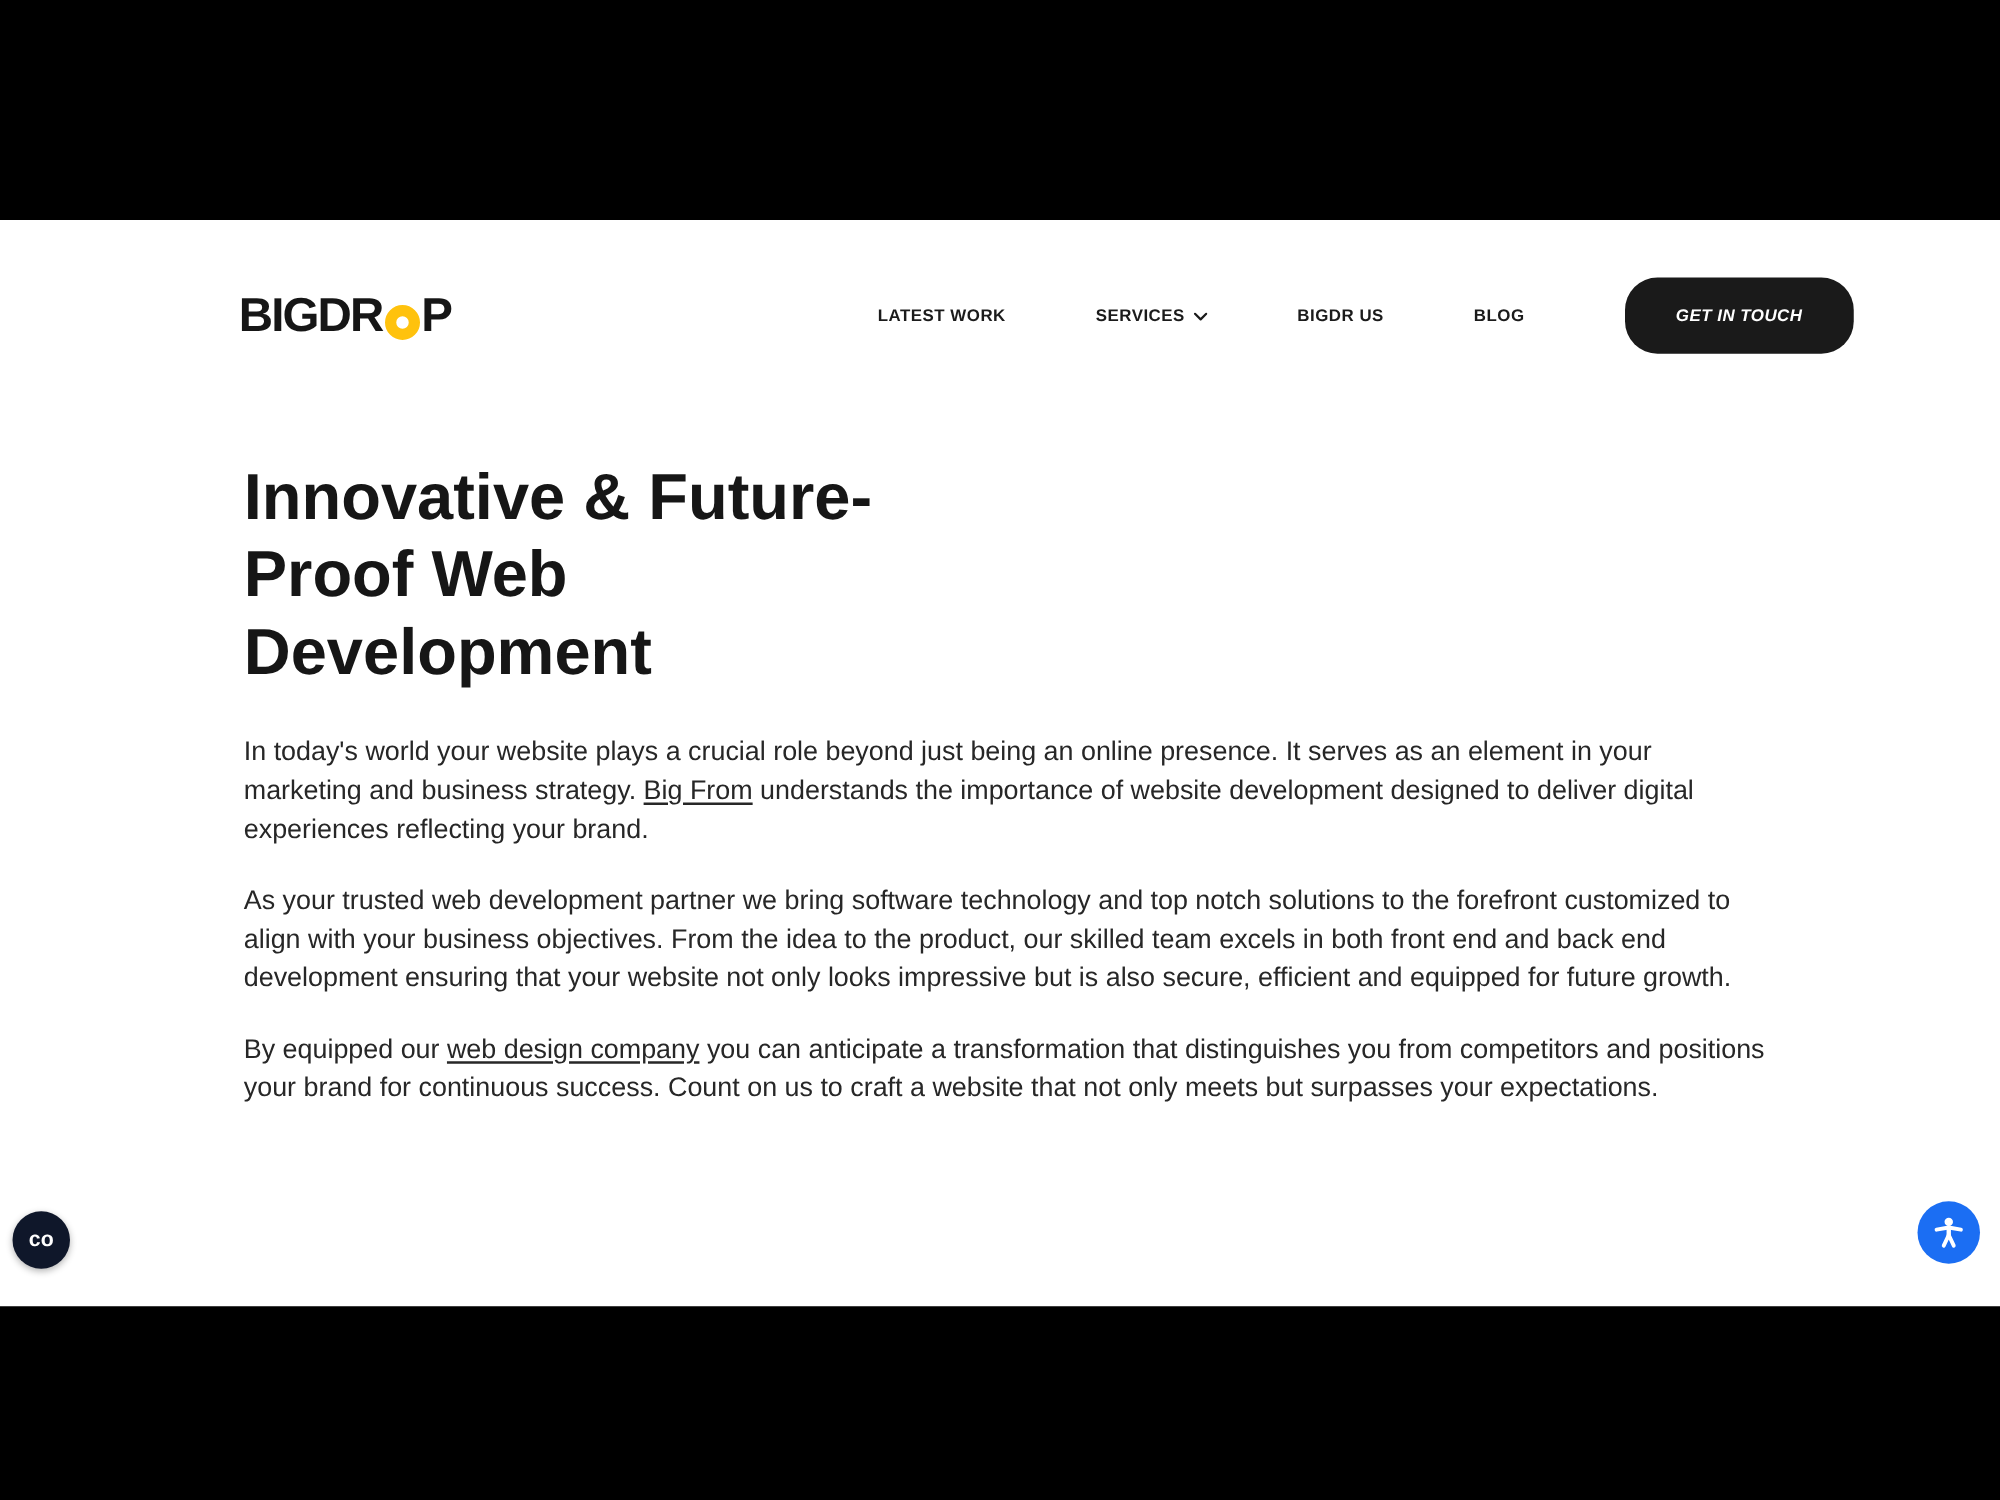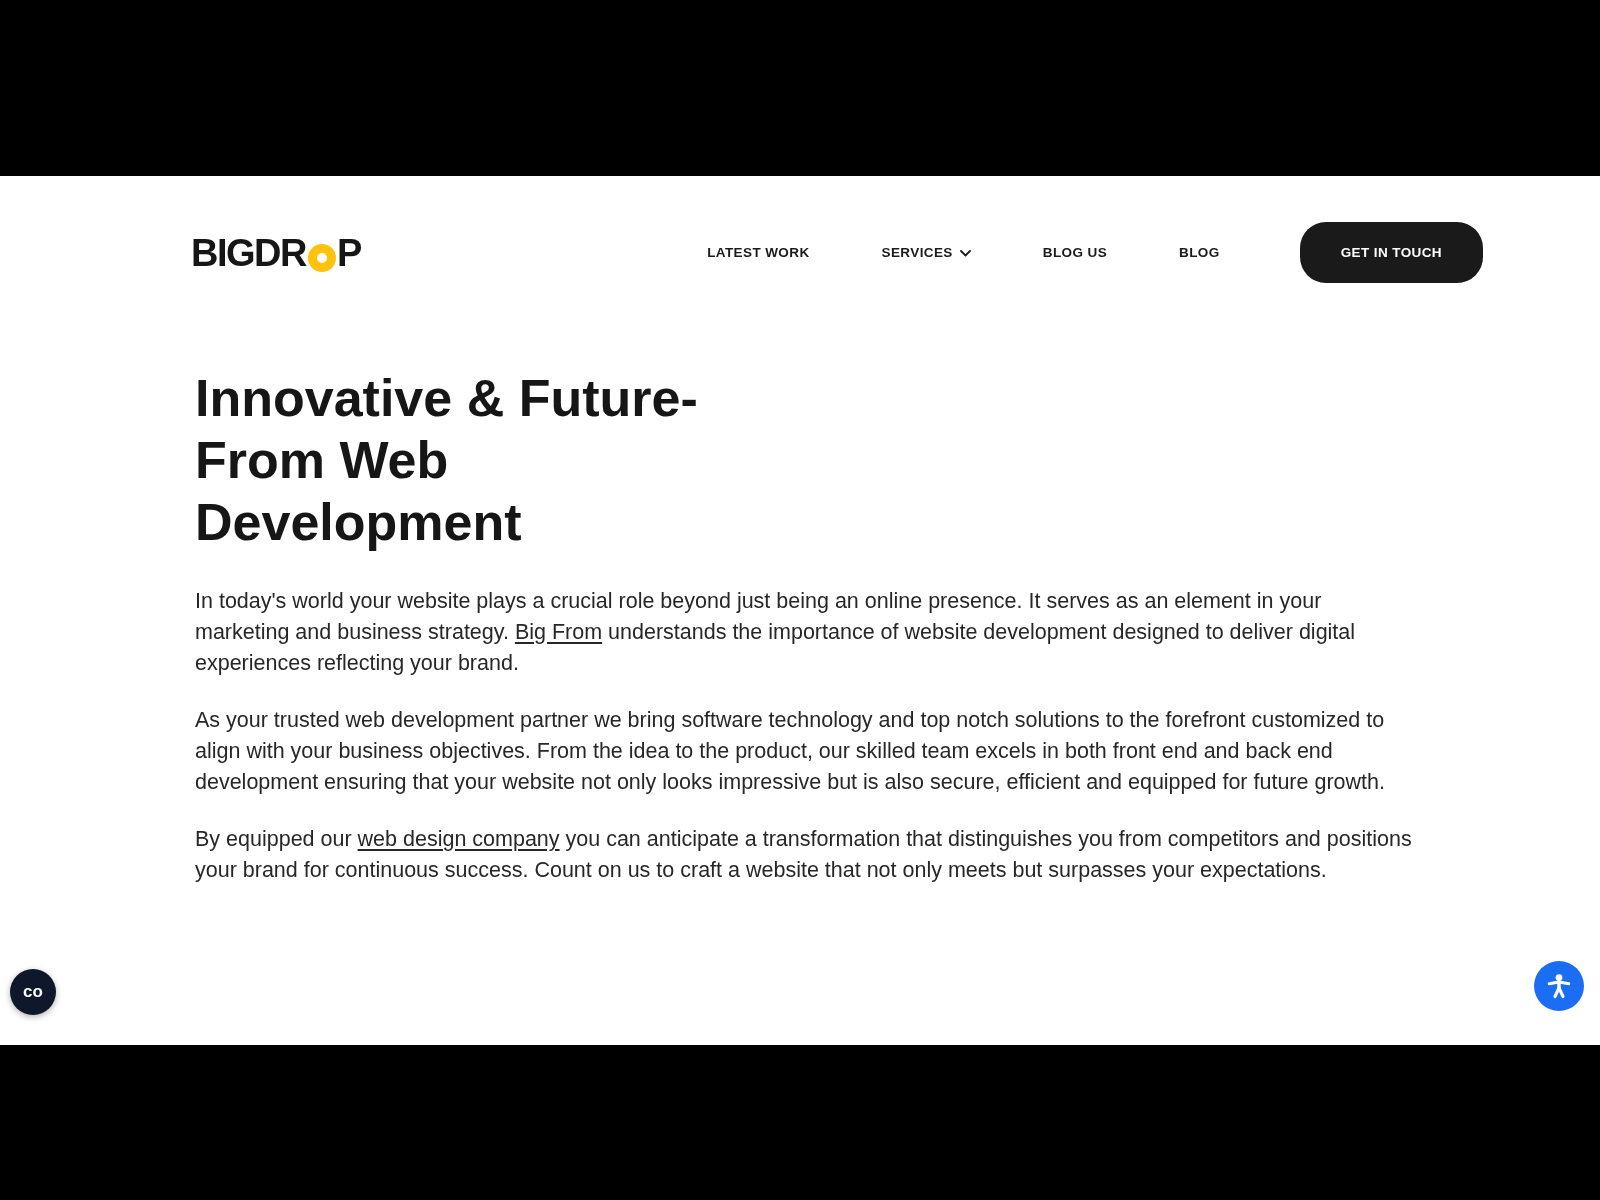--- a/index.html
+++ b/index.html
@@ -45,20 +45,21 @@
     display: flex; align-items: center; gap: 7px; white-space: nowrap;
   }
   .chevron { margin-top: 1px; }
   .cta {
     margin-left: 80px;
     background: #1a1a1a; color: #ffffff; border: none; cursor: pointer;
     font-family: "Liberation Sans", sans-serif;
     font-size: 13.5px; font-weight: 700; letter-spacing: 0.4px;
     height: 61px; padding: 0 41px; border-radius: 26px;
     white-space: nowrap;
+    font-style: italic;
   }
   
   main { padding: 0 180px 0 195px; }
   h1 {
     margin-top: 84px;
     font-size: 52px; line-height: 62px; font-weight: 700;
     color: #161616; letter-spacing: 0px;
   }
   h1 .hl { display: block; }
   .body-copy { margin-top: 33px; max-width: 1238px; }
@@ -100,30 +101,30 @@
         <span>P</span>
     </div>
     <nav>
       <a>LATEST WORK</a>
       <a>
         <span>SERVICES</span>
         <svg class="chevron" width="11" height="7" viewBox="0 0 11 7">
             <polyline points="1,1 5.5,5.5 10,1" fill="none" stroke="#1b1b1b" stroke-width="1.8" stroke-linecap="round" stroke-linejoin="round"></polyline>
           </svg>
       </a>
-      <a>BLOG US</a>
+      <a>BIGDR US</a>
       <a>BLOG</a>
     </nav>
     <button class="cta">GET IN TOUCH</button>
   </header>
 
   <main>
     <h1>
       <span class="hl">Innovative &amp; Future-</span>
-      <span class="hl">From Web</span>
+      <span class="hl">Proof Web</span>
       <span class="hl">Development</span>
     </h1>
     <div class="body-copy">
       <p><span>In today's world your website plays a crucial role beyond just being an online presence. It serves as an element in your marketing and business strategy. </span><a class="inline-link">Big From</a><span> understands the importance of website development designed to deliver digital experiences reflecting your brand.</span></p>
       <p><span>As your trusted web development partner we bring software technology and top notch solutions to the forefront customized to align with your business objectives. From the idea to the product, our skilled team excels in both front end and back end development ensuring that your website not only looks impressive but is also secure, efficient and equipped for future growth.</span><a class="inline-link"></a><span></span></p>
       <p><span>By equipped our </span><a class="inline-link">web design company</a><span> you can anticipate a transformation that distinguishes you from competitors and positions your brand for continuous success. Count on us to craft a website that not only meets but surpasses your expectations.</span></p>
     </div>
   </main>
 </div>
 

